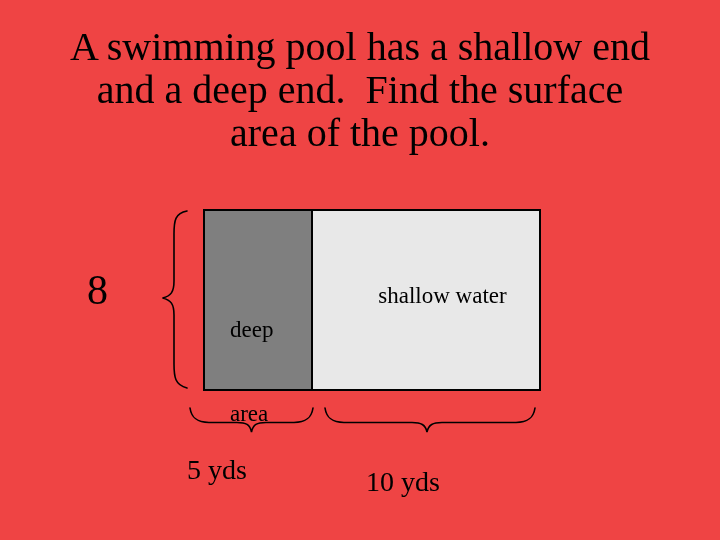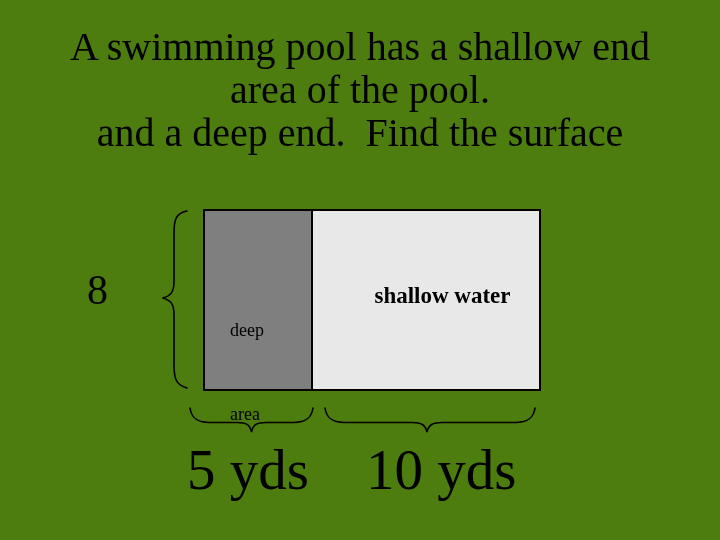--- a/index.html
+++ b/index.html
@@ -41,34 +41,33 @@
   .rect-deep {
     left: 203px;
     top: 209px;
     width: 110px;
     height: 182px;
   }
   .label-deep {
     position: absolute;
     left: 230px;
     top: 260px;
-    font-size: 18px;
+    font-size: 23px;
     line-height: 28px;
     white-space: pre;
   }
   .label-shallow {
     position: absolute;
     left: 313px;
     top: 282px;
     width: 259px;
     text-align: center;
     font-size: 23px;
     line-height: 28px;
     white-space: pre;
-    font-weight: bold;
   }
   .braces {
     position: absolute;
     left: 0;
     top: 0;
     width: 720px;
     height: 540px;
     pointer-events: none;
   }
   .label-height {
@@ -76,43 +75,44 @@
     left: 45px;
     top: 266px;
     width: 105px;
     text-align: center;
     font-size: 42px;
     line-height: 49px;
   }
   .label-bottom {
     position: absolute;
     top: 447px;
-    text-align: right;
-    font-size: 57px;
+    text-align: left;
+    font-size: 28px;
     line-height: 46px;
     white-space: pre;
   }
   .label-deep-width {
     left: 187px;
     width: 122px;
   }
   .label-shallow-width {
     left: 366px;
     width: 140px;
+    margin-top: 12px;
   }
 </style>
 </head>
 <body>
 
-<div class="slide" style="background-color: #4d7c0f;">
+<div class="slide" style="background-color: #ef4444;">
 
   <div class="title">
     <div class="title-line">A swimming pool has a shallow end</div>
+    <div class="title-line">and a deep end.  Find the surface</div>
     <div class="title-line">area of the pool.</div>
-    <div class="title-line">and a deep end.  Find the surface</div>
   </div>
 
   <div class="rect rect-shallow" style="background-color: rgb(232, 232, 232);"></div>
   <div class="rect rect-deep" style="background-color: rgb(127, 127, 127);"></div>
 
   <div class="label-deep">
     <div>deep</div>
     <div>area</div>
   </div>
 

